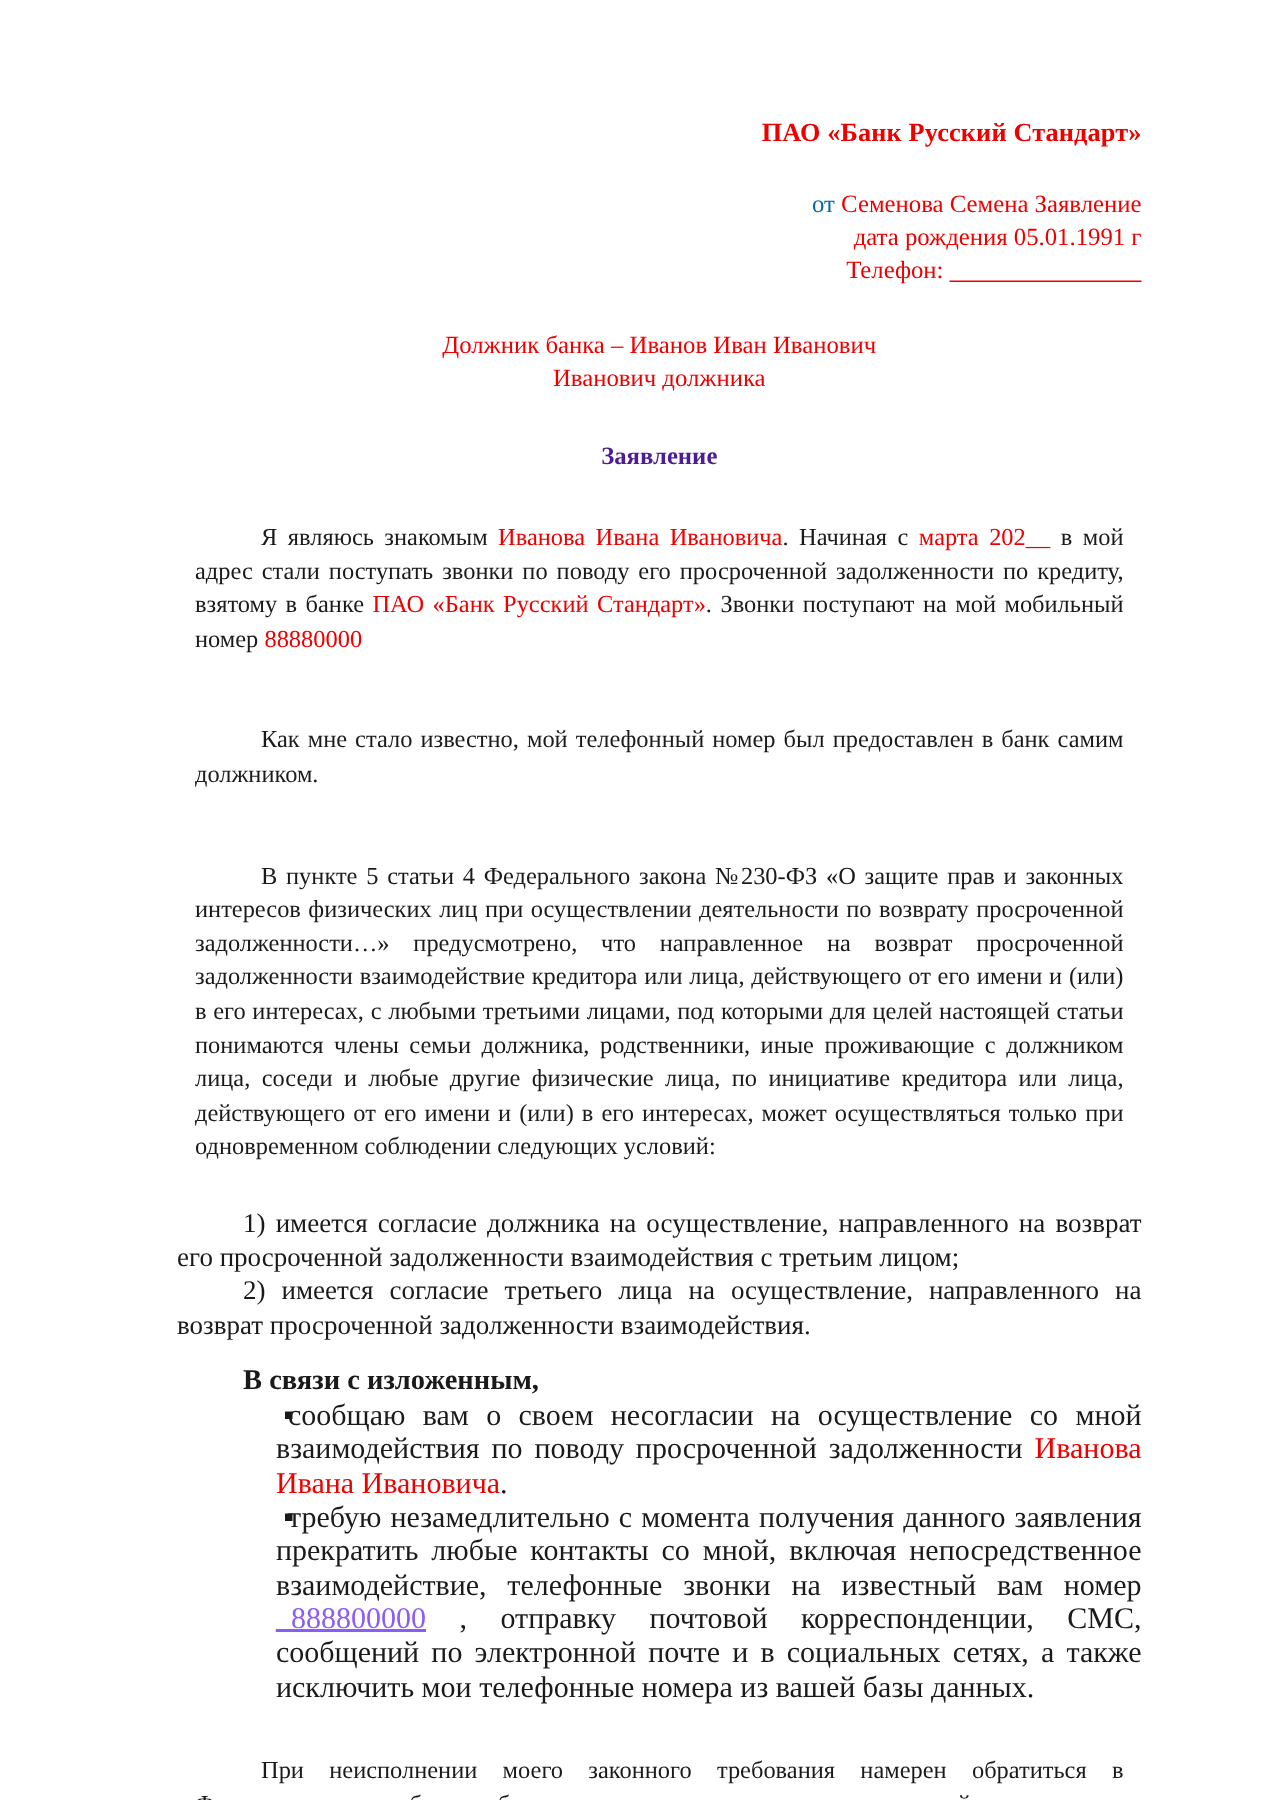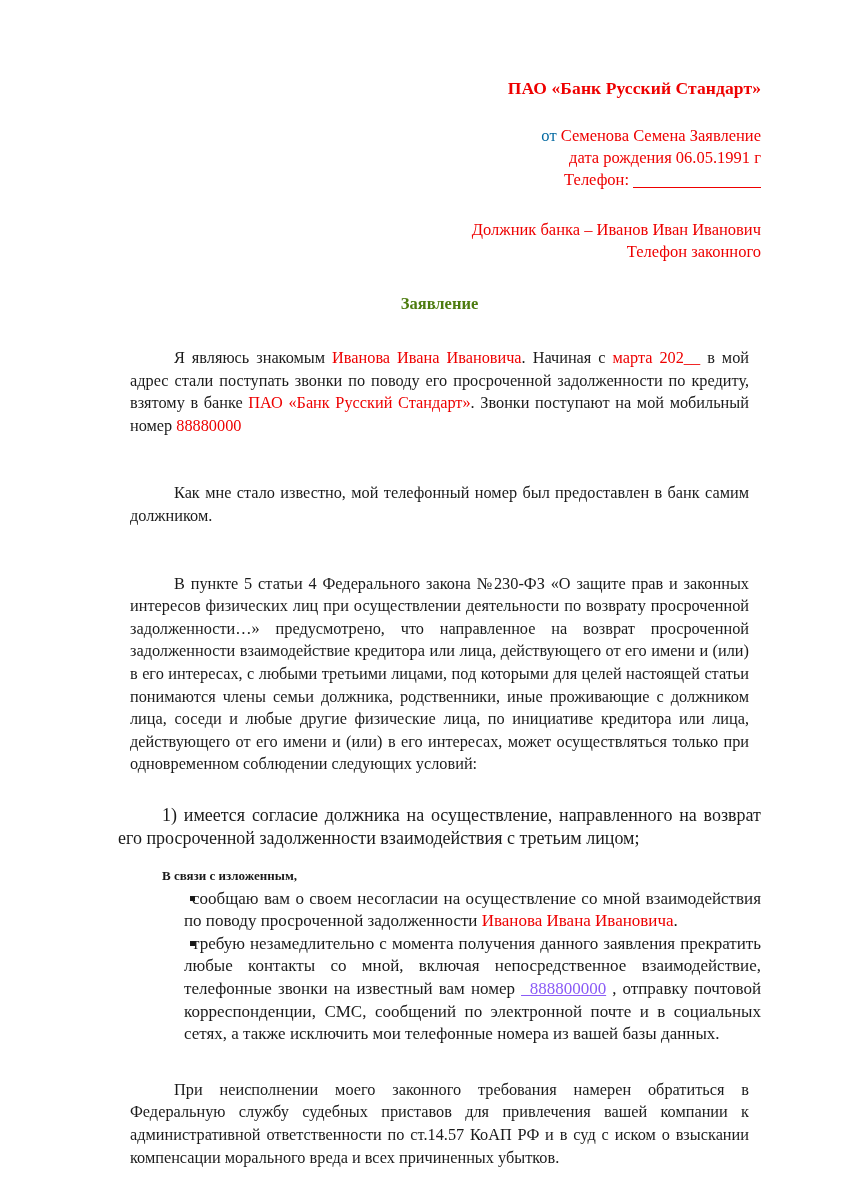--- a/index.html
+++ b/index.html
@@ -42,35 +42,35 @@
   }
   .addressee .from-word { color: #0369a1; }
   .phone-blank {
     display: inline-block;
     width: 128px;
     border-bottom: 1.6px solid #ee0000;
     vertical-align: -3px;
     margin-left: 4px;
   }
   .debtor {
-    text-align: right;
+    text-align: center;
     font-size: 16.5px;
     line-height: 22px;
     color: #ee0000;
     margin: 28px 0 0 0;
   }
 
   
   .doc-title {
     text-align: center;
     font-weight: bold;
     font-size: 16.5px;
     line-height: 21px;
     margin: 30px 0 0 0;
-    color: #4d7c0f;
+    color: #4c1d95;
   }
   p.para {
     font-size: 16.3px;
     line-height: 22.6px;
     text-align: justify;
     text-justify: inter-word;
     margin: 12px;
     text-indent: 44px;
   }
   .gap-lg { height: 21px; }
@@ -80,30 +80,30 @@
     font-size: 18px;
     line-height: 22.6px;
     text-align: justify;
     text-justify: inter-word;
     margin: 0;
     text-indent: 44px;
   }
 
   .connector {
     font-weight: bold;
-    font-size: 13px;
+    font-size: 19px;
     line-height: 22.6px;
     margin: 0;
     text-indent: 44px;
   }
 
   
   .bullet-item {
     position: relative;
-    font-size: 17px;
+    font-size: 20px;
     line-height: 22.6px;
     text-align: justify;
     text-justify: inter-word;
     margin: 0;
     padding-left: 0;
   }
   .bullet-mark {
     position: absolute;
     left: 72px;
     top: 8px;
@@ -141,27 +141,27 @@
 </head>
 <body>
 
 <div class="page">
 
   <div class="bank-title">ПАО «Банк Русский Стандарт»</div>
 
   <div class="addressee">
     <span class="from-word">от</span>
     <span>Семенова Семена Заявление</span><br>
-    <span>дата рождения 06.05.1991 г</span><br>
+    <span>дата рождения 05.01.1991 г</span><br>
     <span>Телефон:</span><span class="phone-blank"></span>
   </div>
 
   <div class="debtor">
     <span>Должник банка – Иванов Иван Иванович</span><br>
-    <span>Телефон законного</span>
+    <span>Иванович должника</span>
   </div>
 
   <div class="doc-title">
     <span>Заявление</span><br>
   </div>
 
   <div class="gap-lg"></div>
 
   <p class="para"><span>Я являюсь знакомым </span><span class="red">Иванова Ивана Ивановича</span><span>. Начиная с </span><span class="red">марта 202__</span><span> в мой адрес стали поступать звонки по поводу его просроченной задолженности по кредиту, взятому в банке </span><span class="red">ПАО «Банк Русский Стандарт»</span><span>. Звонки поступают на мой мобильный номер </span><span class="red">88880000</span></p>
 
@@ -169,20 +169,21 @@
 
   <p class="para">Как мне стало известно, мой телефонный номер был предоставлен в банк самим должником.</p>
 
   <div class="gap-lg"></div>
 
   <p class="para">В пункте 5 статьи 4 Федерального закона №230-ФЗ «О защите прав и законных интересов физических лиц при осуществлении деятельности по возврату просроченной задолженности…» предусмотрено, что направленное на возврат просроченной задолженности взаимодействие кредитора или лица, действующего от его имени и (или) в его интересах, с любыми третьими лицами, под которыми для целей настоящей статьи понимаются члены семьи должника, родственники, иные проживающие с должником лица, соседи и любые другие физические лица, по инициативе кредитора или лица, действующего от его имени и (или) в его интересах, может осуществляться только при одновременном соблюдении следующих условий:</p>
 
   <div class="gap-md"></div>
 
   <p class="numbered">1) имеется согласие должника на осуществление, направленного на возврат его просроченной задолженности взаимодействия с третьим лицом;</p>
+  <p class="numbered">2) имеется согласие третьего лица на осуществление, направленного на возврат просроченной задолженности взаимодействия.</p>
 
   <div class="gap-md"></div>
 
   <p class="connector">В связи с изложенным,</p>
 
   <div class="bullet-item">
     <span class="bullet-mark"></span>
     <span class="bullet-body"><span>сообщаю вам о своем несогласии на осуществление со мной взаимодействия по поводу просроченной задолженности </span><span class="red">Иванова Ивана Ивановича</span><span>.</span></span>
   </div>
 

